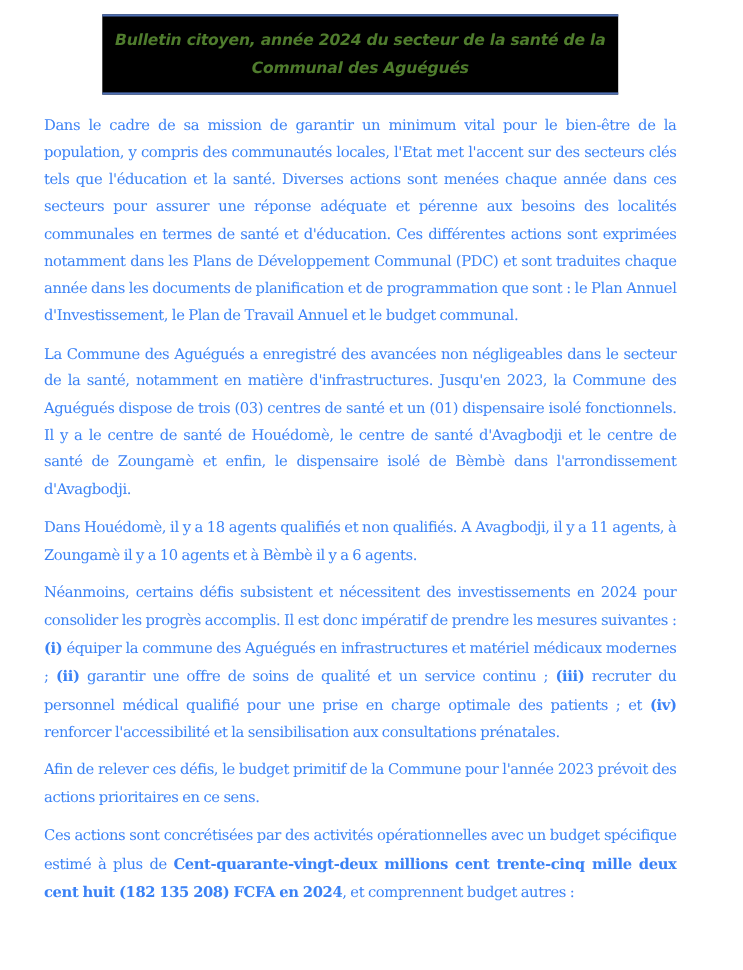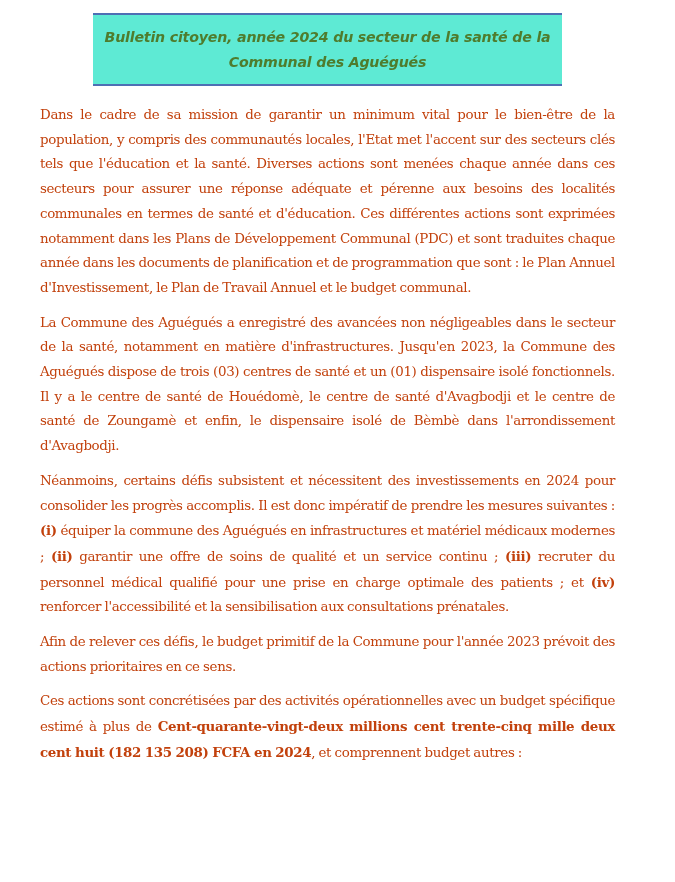--- a/index.html
+++ b/index.html
@@ -12,21 +12,21 @@
       height: 882px;
       overflow: hidden;
       position: relative;
     }
     .header-box {
       position: absolute;
       left: 93px;
       top: 13px;
       width: 469px;
       height: 73px;
-      background: #5eead4;
+      background: #000000;
       border-top: 2px solid #4e6fb4;
       border-bottom: 2px solid #4e6fb4;
       box-sizing: border-box;
       display: flex;
       flex-direction: column;
       align-items: center;
       justify-content: center;
     }
     .header-title {
       font-family: "DejaVu Sans", sans-serif;
@@ -41,37 +41,38 @@
     .content {
       position: absolute;
       left: 40px;
       top: 103px;
       width: 575px;
     }
     .para {
       font-family: "DejaVu Serif", serif;
       font-size: 13.4px;
       line-height: 24.7px;
-      color: #c2410c;
+      color: #3b82f6;
       text-align: justify;
       margin: 0 0 10px 0;
       letter-spacing: -0.35px;
       word-spacing: -0.5px;
     }
     .para b {
       font-weight: bold;
     }
   </style>
 </head>
 <body>
 
 <div class="header-box">
   <div class="header-title">Bulletin citoyen, année 2024 du secteur de la santé de la</div>
   <div class="header-title">Communal des Aguégués</div>
 </div>
 
 <div class="content">
   <p class="para">Dans le cadre de sa mission de garantir un minimum vital pour le bien-être de la population, y compris des communautés locales, l'Etat met l'accent sur des secteurs clés tels que l'éducation et la santé. Diverses actions sont menées chaque année dans ces secteurs pour assurer une réponse adéquate et pérenne aux besoins des localités communales en termes de santé et d'éducation. Ces différentes actions sont exprimées notamment dans les Plans de Développement Communal (PDC) et sont traduites chaque année dans les documents de planification et de programmation que sont : le Plan Annuel d'Investissement, le Plan de Travail Annuel et le budget communal.</p>
   <p class="para">La Commune des Aguégués a enregistré des avancées non négligeables dans le secteur de la santé, notamment en matière d'infrastructures. Jusqu'en 2023, la Commune des Aguégués dispose de trois (03) centres de santé et un (01) dispensaire isolé fonctionnels. Il y a le centre de santé de Houédomè, le centre de santé d'Avagbodji et le centre de santé de Zoungamè et enfin, le dispensaire isolé de Bèmbè dans l'arrondissement d'Avagbodji.</p>
+  <p class="para">Dans Houédomè, il y a 18 agents qualifiés et non qualifiés. A Avagbodji, il y a 11 agents, à Zoungamè il y a 10 agents et à Bèmbè il y a 6 agents.</p>
   <p class="para"><span>Néanmoins, certains défis subsistent et nécessitent des investissements en 2024 pour consolider les progrès accomplis. Il est donc impératif de prendre les mesures suivantes : </span><b>(i)</b><span> équiper la commune des Aguégués en infrastructures et matériel médicaux modernes ; </span><b>(ii)</b><span> garantir une offre de soins de qualité et un service continu ; </span><b>(iii)</b><span> recruter du personnel médical qualifié pour une prise en charge optimale des patients ; et </span><b>(iv)</b><span> renforcer l'accessibilité et la sensibilisation aux consultations prénatales.</span></p>
   <p class="para">Afin de relever ces défis, le budget primitif de la Commune pour l'année 2023 prévoit des actions prioritaires en ce sens.</p>
   <p class="para"><span>Ces actions sont concrétisées par des activités opérationnelles avec un budget spécifique estimé à plus de </span><b>Cent-quarante-vingt-deux millions cent trente-cinq mille deux cent huit (182 135 208) FCFA en 2024</b><span>, et comprennent budget autres :</span></p>
 </div>
 
 </body></html>

